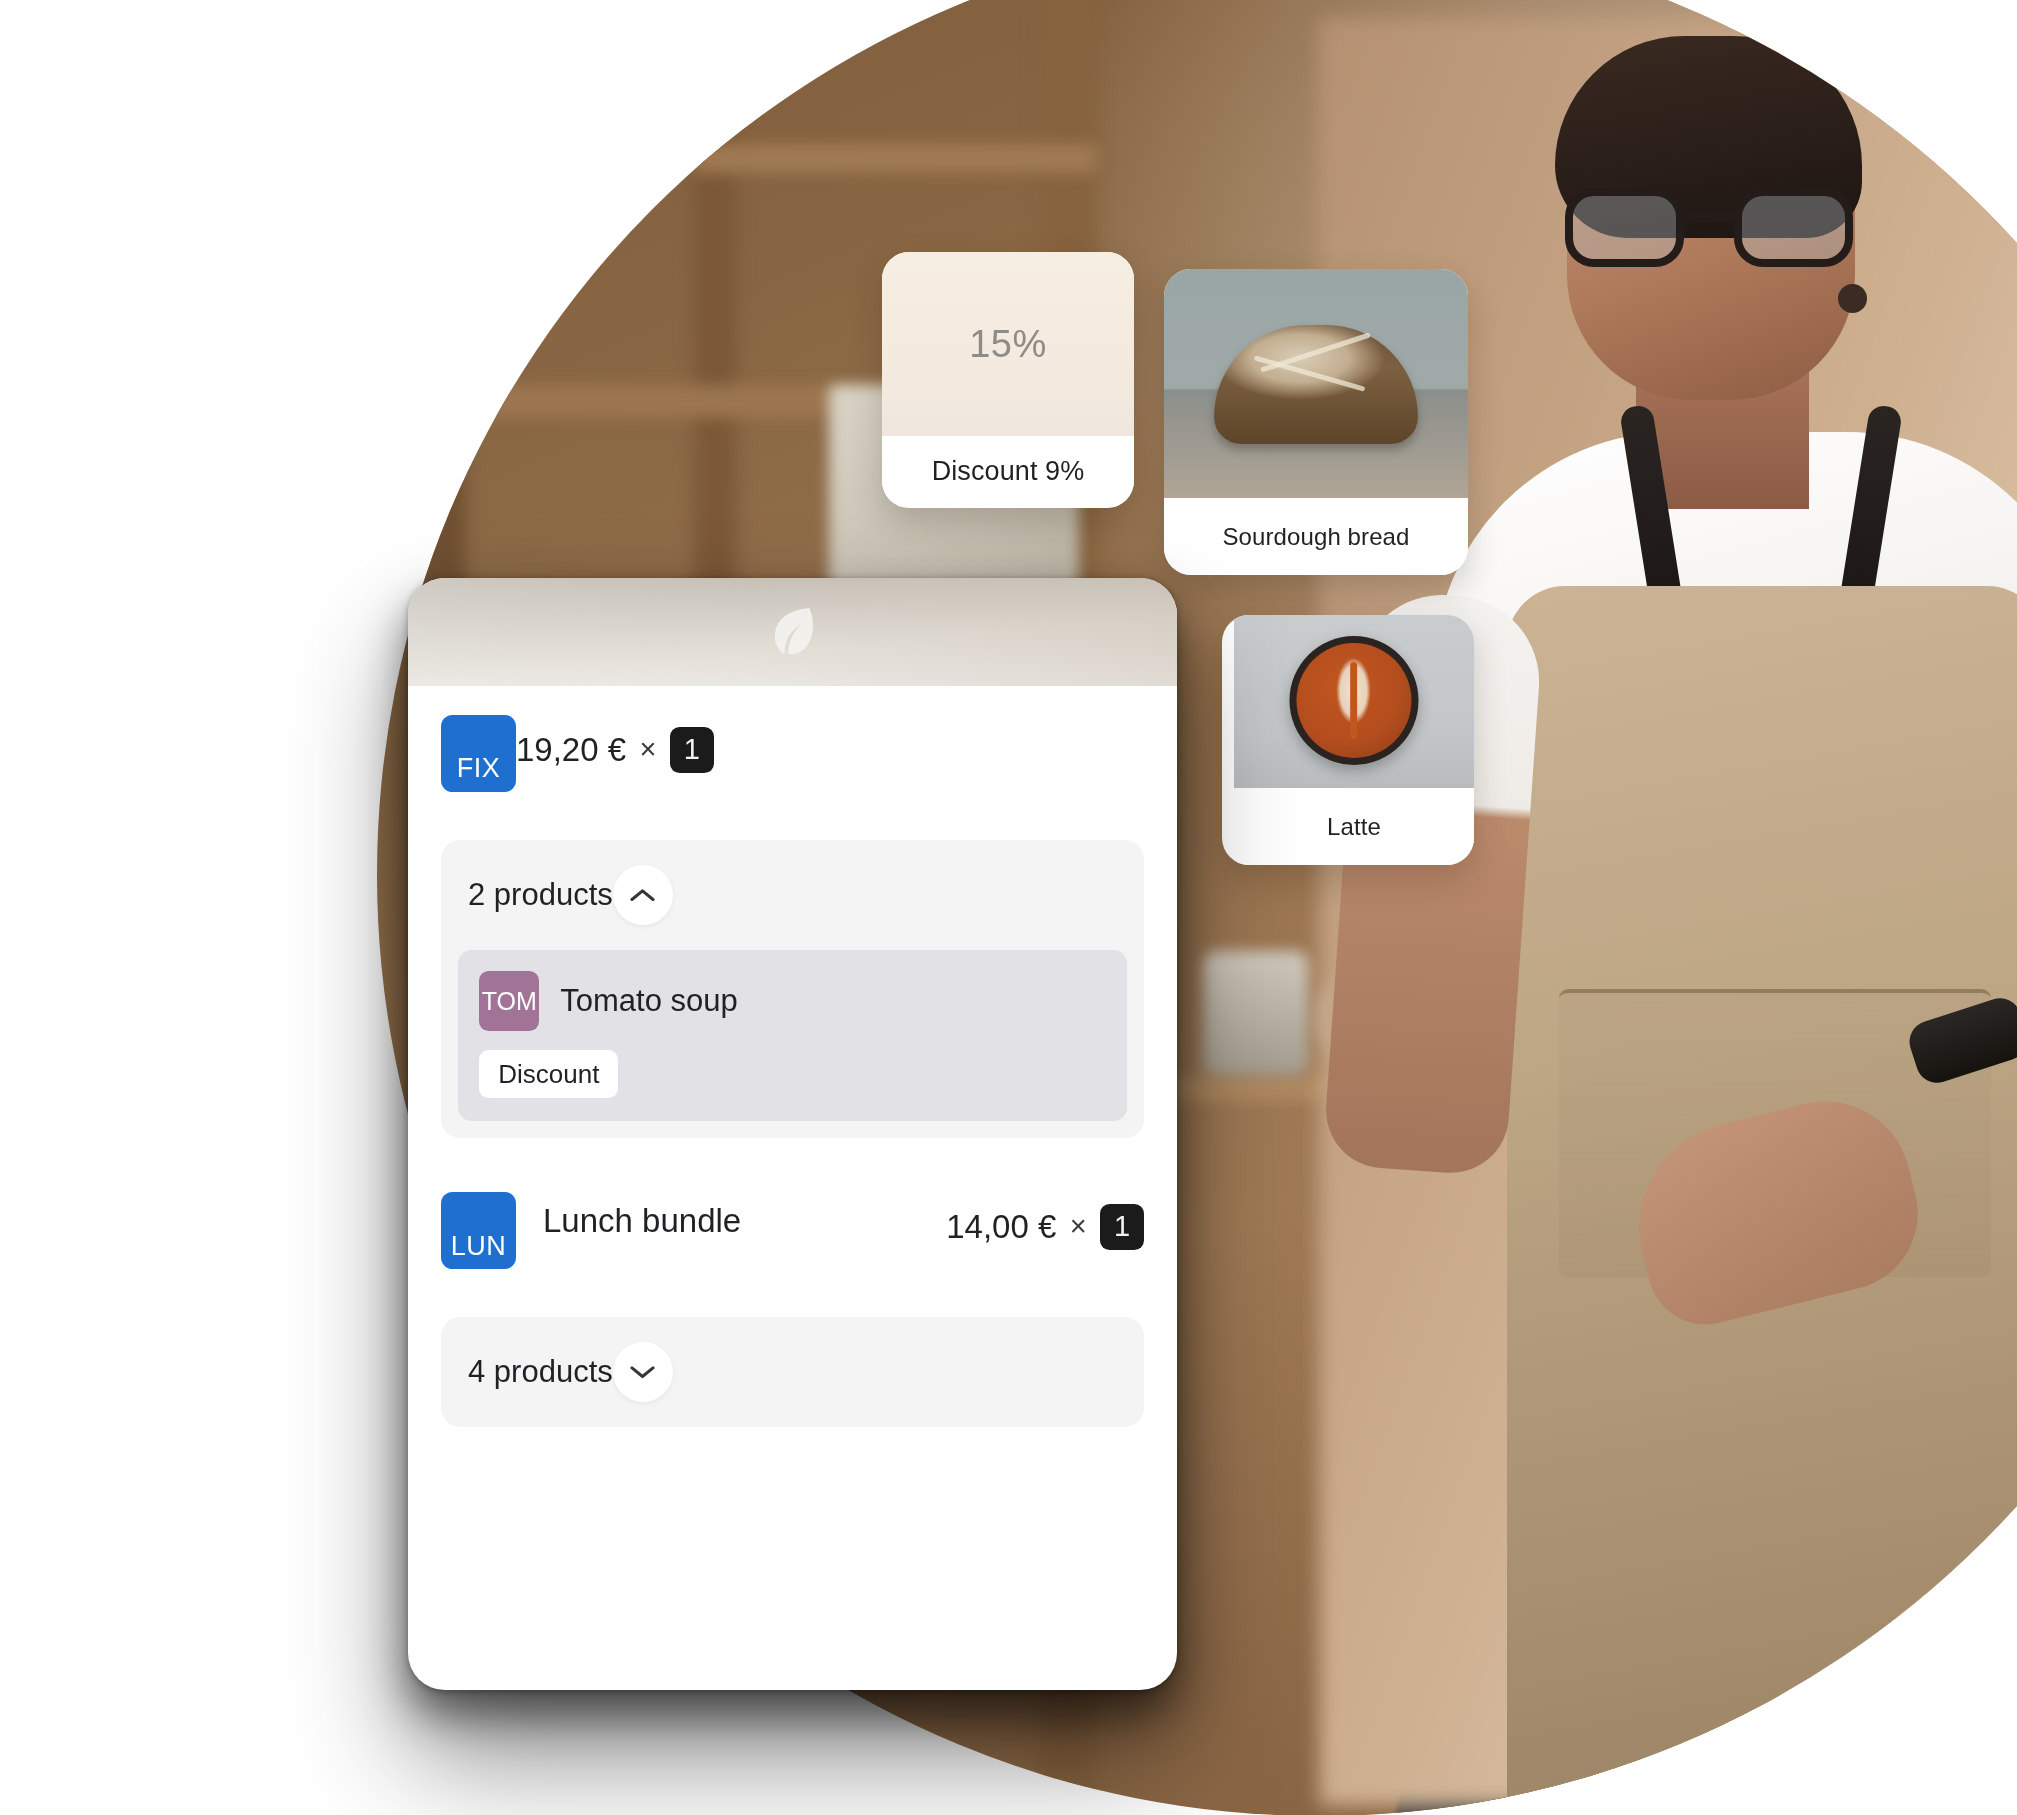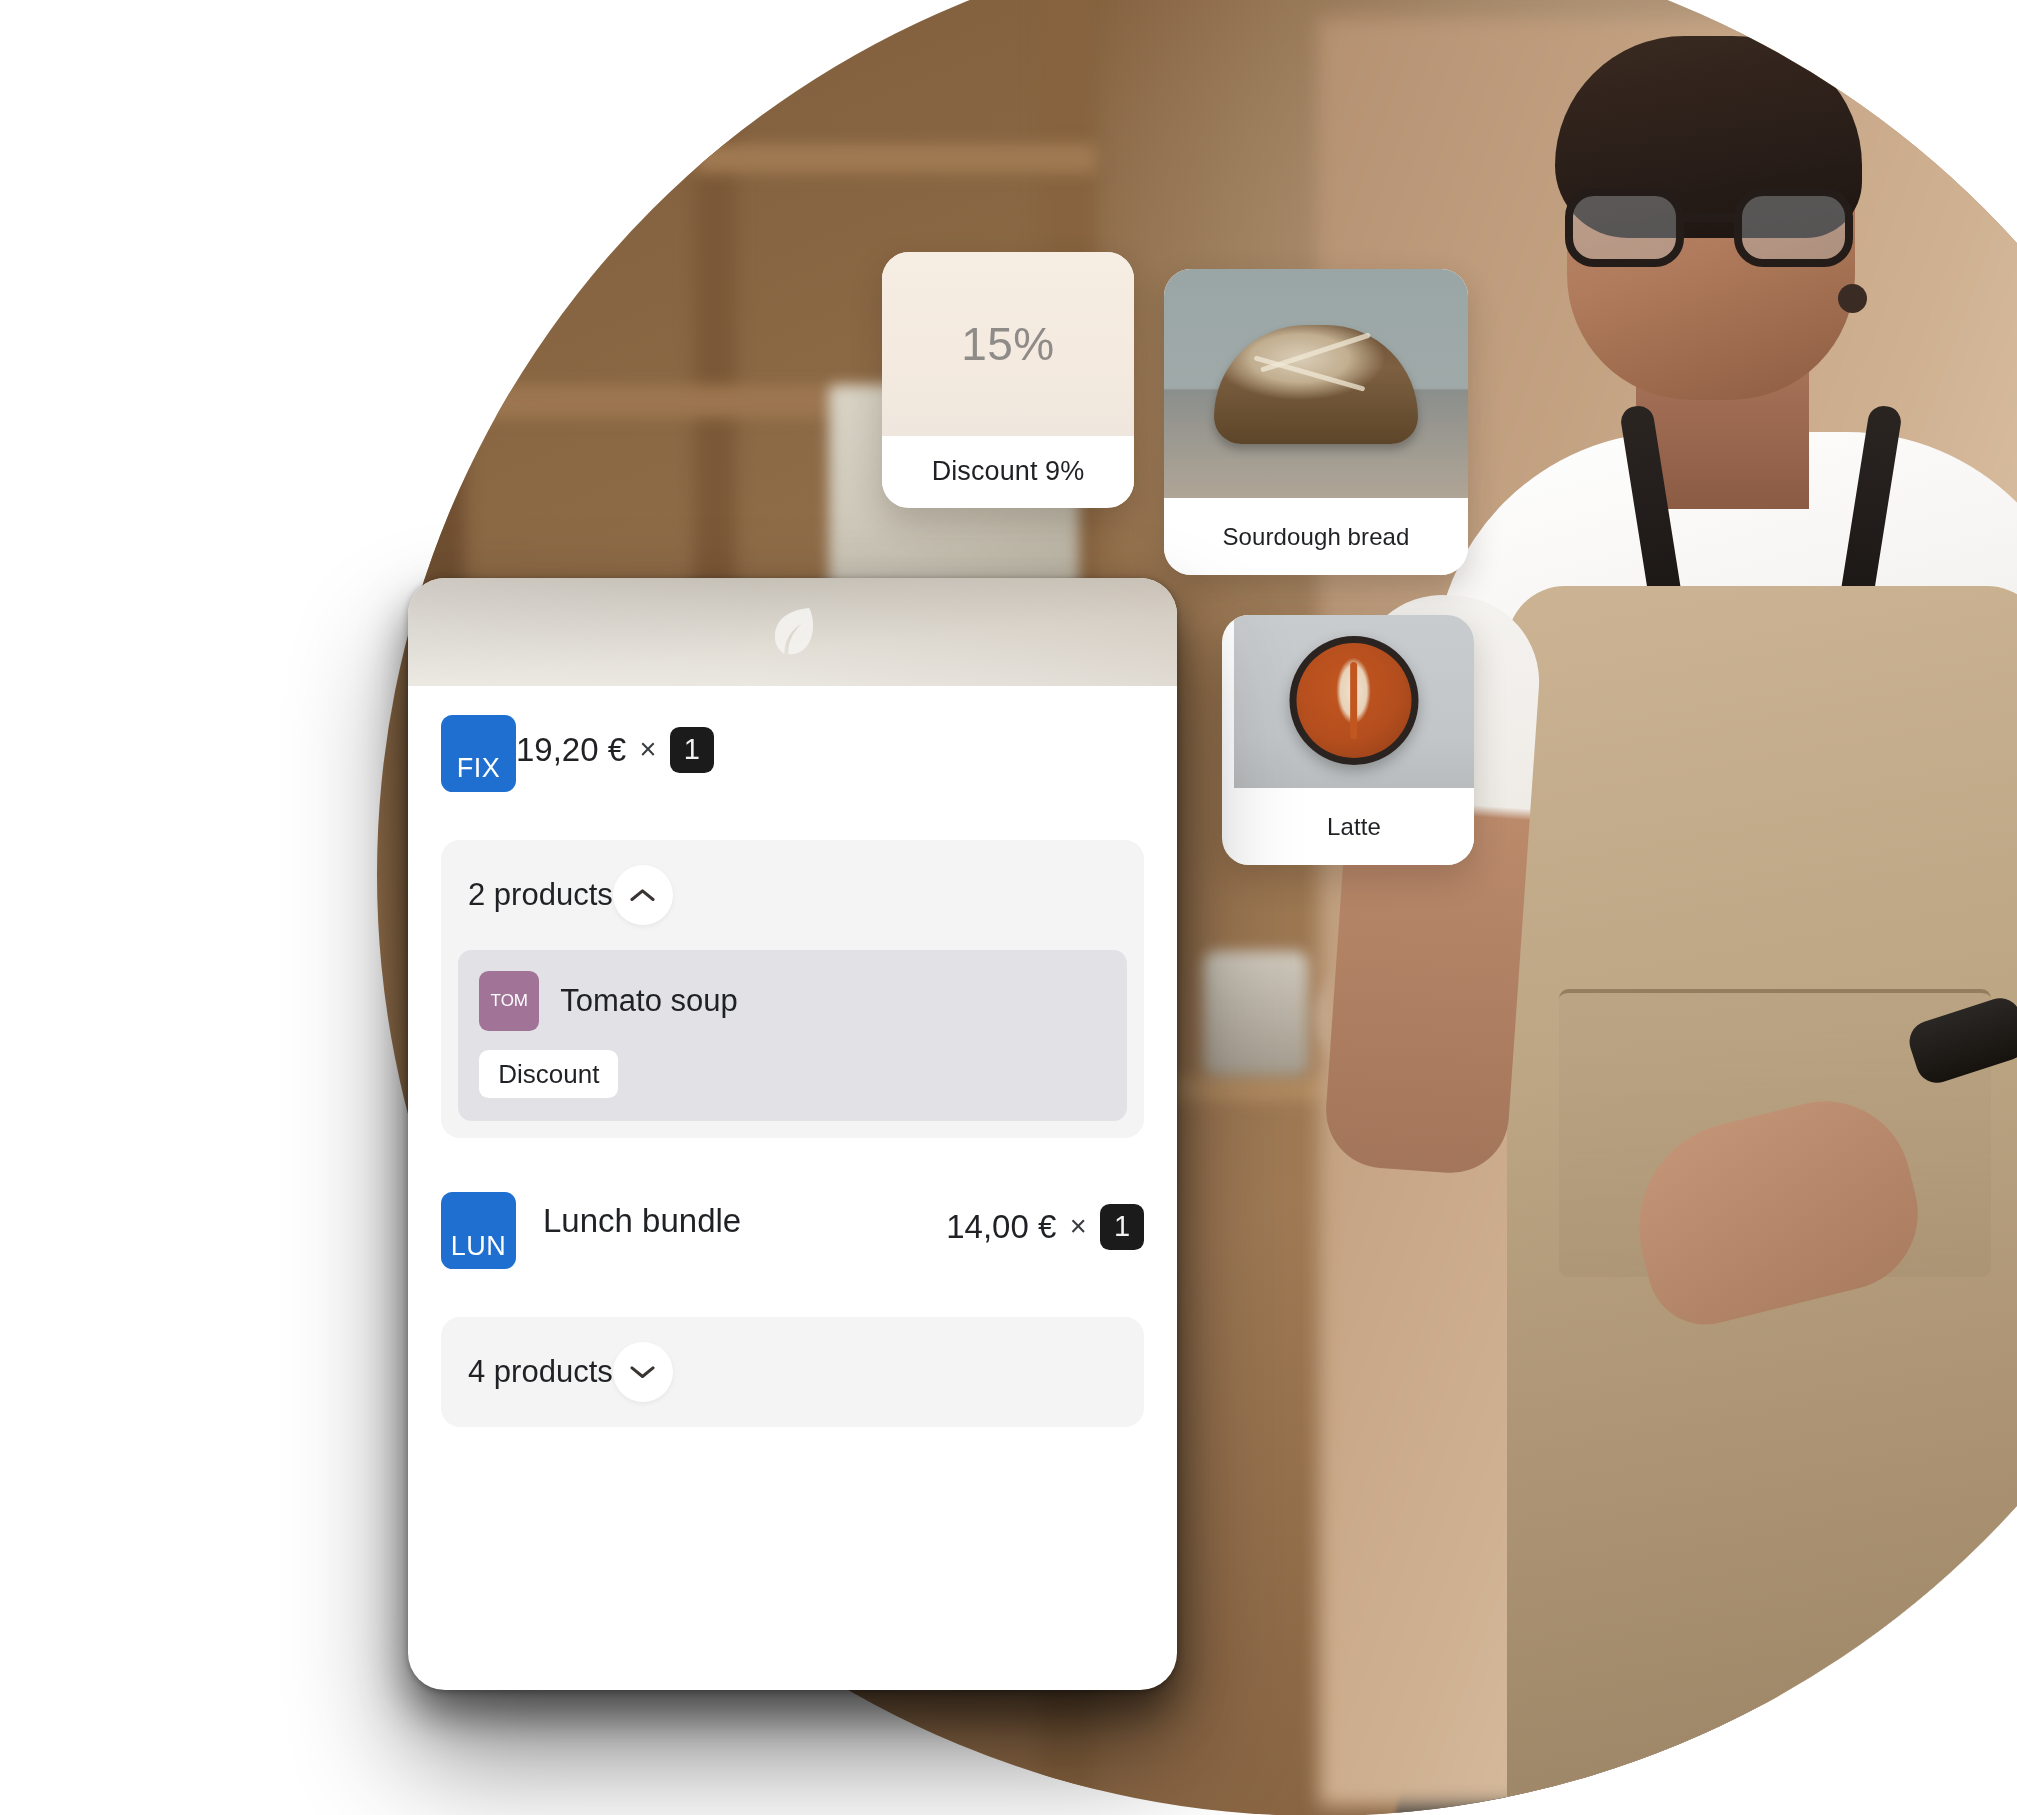--- a/index.html
+++ b/index.html
@@ -172,21 +172,21 @@
   }
 
   
   #discount-tile{ left:882px; top:252px; width:252px; height:256px; }
   #discount-tile .tile-media{
     height:184px;
     background:linear-gradient(180deg,#f6ede3 0%,#f4eadf 60%,#efe7de 100%);
     display:flex; align-items:center; justify-content:center;
   }
   #discount-tile .pct{
-    font-size:46px; color:#8e8b88; letter-spacing:0.5px;
+    font-size:38px; color:#8e8b88; letter-spacing:0.5px;
   }
   #discount-tile .tile-label{ height:71px; font-size:27px; }
 
   
   #bread-tile{ left:1164px; top:269px; width:304px; height:306px; }
   #bread-tile .tile-media{
     height:229px;
     background:linear-gradient(180deg,#9aa6a6 0%,#9fa9a8 52%,#8b8f8c 53%,#b0a596 100%);
   }
   .bread-board{
@@ -317,21 +317,21 @@
 
   .prod{
     margin:0 17.3px 17.3px 17.3px;
     background:#e2e2e6;
     border-radius:13.4px;
     padding:21px 21px 23px 21px;
   }
   .prod-top{ display:flex; align-items:center; }
   .prod-sku{
     width:60px; height:60px; border-radius:9.6px;
-    color:#fff; font-size:17px;
+    color:#fff; font-size:25px;
     display:flex; align-items:center; justify-content:center;
     flex:0 0 auto;
   }
   .prod-sku.plum{ background:#a07397; }
   .prod-sku.green{ background:#5cbd5f; }
   .prod-name{ margin-left:21px; font-size:31px; color:#1f2124; }
   .prod-note{ margin-top:21px; font-size:27px; color:#3f4245; }
   .chip{
     display:inline-block; margin-top:19px;
     background:#ffffff; border-radius:9.6px;

